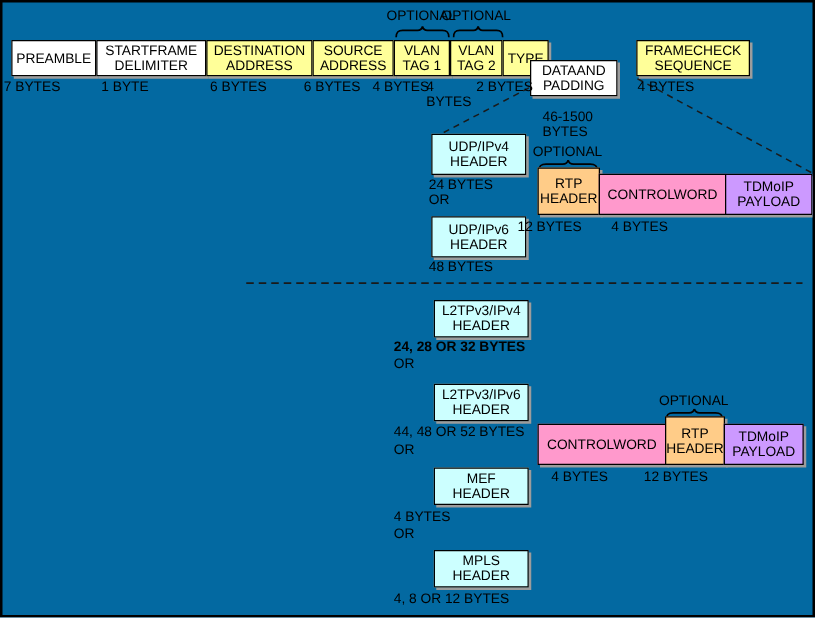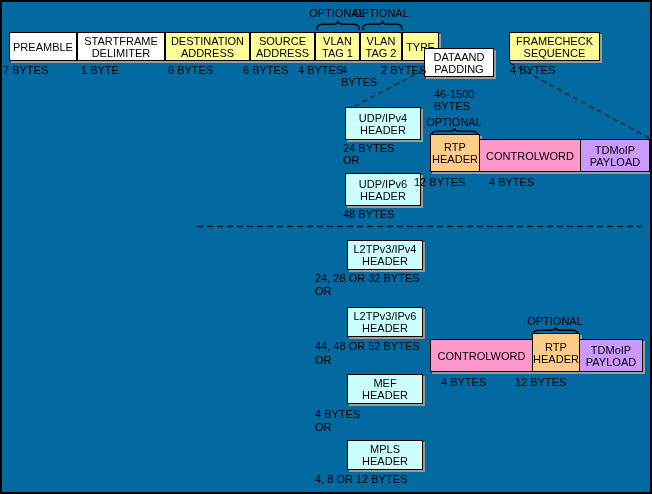--- a/index.html
+++ b/index.html
@@ -120,21 +120,21 @@
     <div class="fbox c-pink" style="left:477px;top:137px;width:102px;height:33px;">CONTROLWORD</div>
     <div class="fbox c-purple" style="left:578px;top:137px;width:70px;height:33px;">TDMoIP
 PAYLOAD</div>
     <div class="bytes" style="left:412px;top:174px;width:80px;">12 BYTES</div>
     <div class="bytes" style="left:487px;top:174px;width:80px;">4 BYTES</div>
   </div>
 
   <div>
     <div class="fbox c-cyan" style="left:345px;top:238px;width:76px;height:30px;">L2TPv3/IPv4
 HEADER</div>
-    <div class="bytes" style="left:313px;top:270px;width:140px;">24, 28 OR 32 BYTES</div>
+    <div class="bytes" style="left:313px;top:270px;width:140px;font-weight:bold;">24, 28 OR 32 BYTES</div>
     <div class="bytes" style="left:313px;top:283px;width:140px;">OR</div>
 
     <div class="fbox c-cyan" style="left:345px;top:305px;width:76px;height:30px;">L2TPv3/IPv6
 HEADER</div>
     <div class="bytes" style="left:313px;top:338px;width:140px;">44, 48 OR 52 BYTES</div>
     <div class="bytes" style="left:313px;top:352px;width:140px;">OR</div>
 
     <div class="fbox c-cyan" style="left:345px;top:372px;width:76px;height:30px;">MEF
 HEADER</div>
     <div class="bytes" style="left:313px;top:406px;width:140px;">4 BYTES</div>

